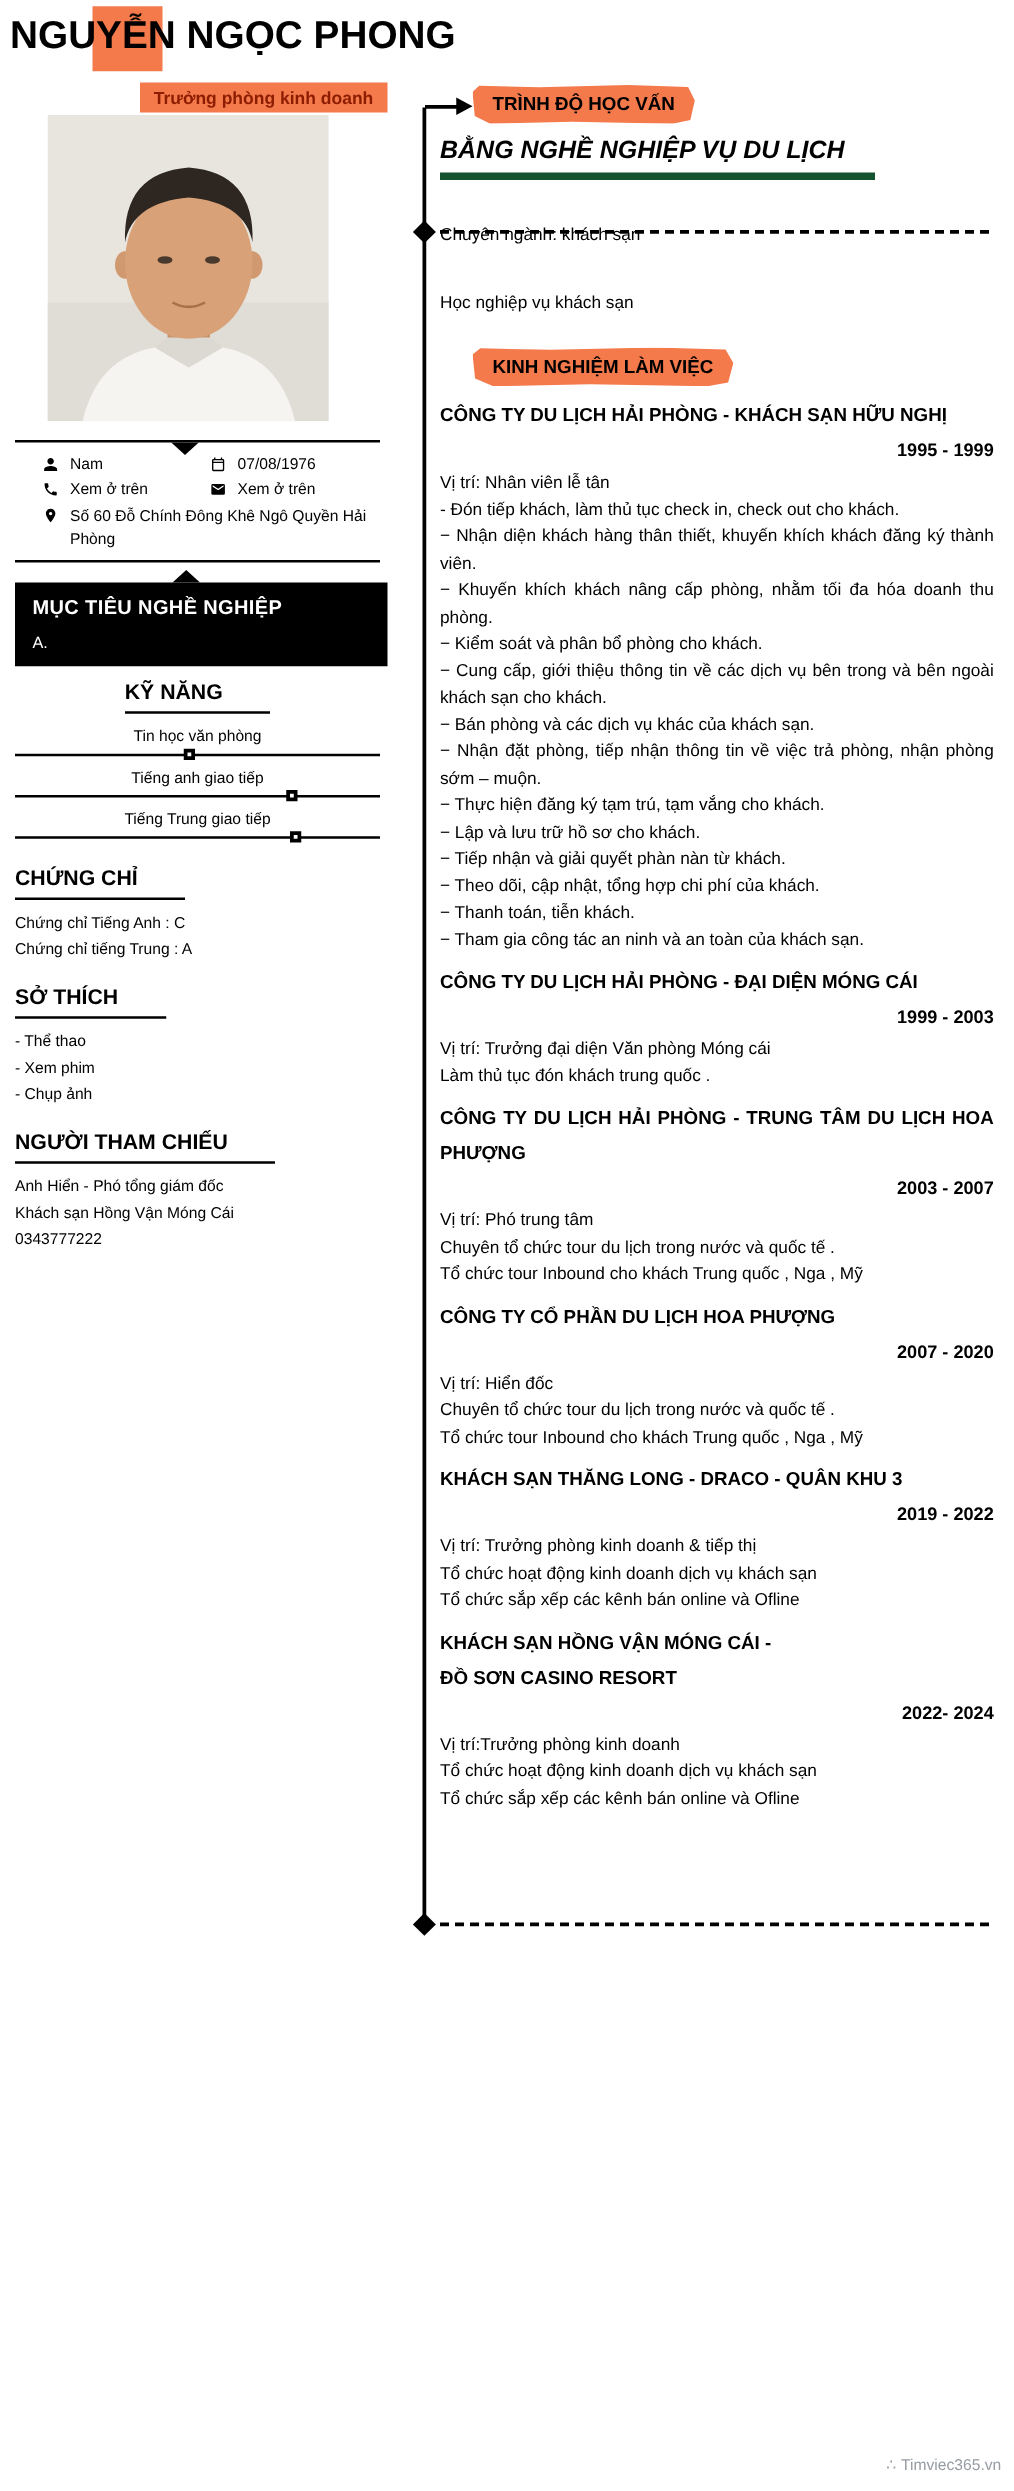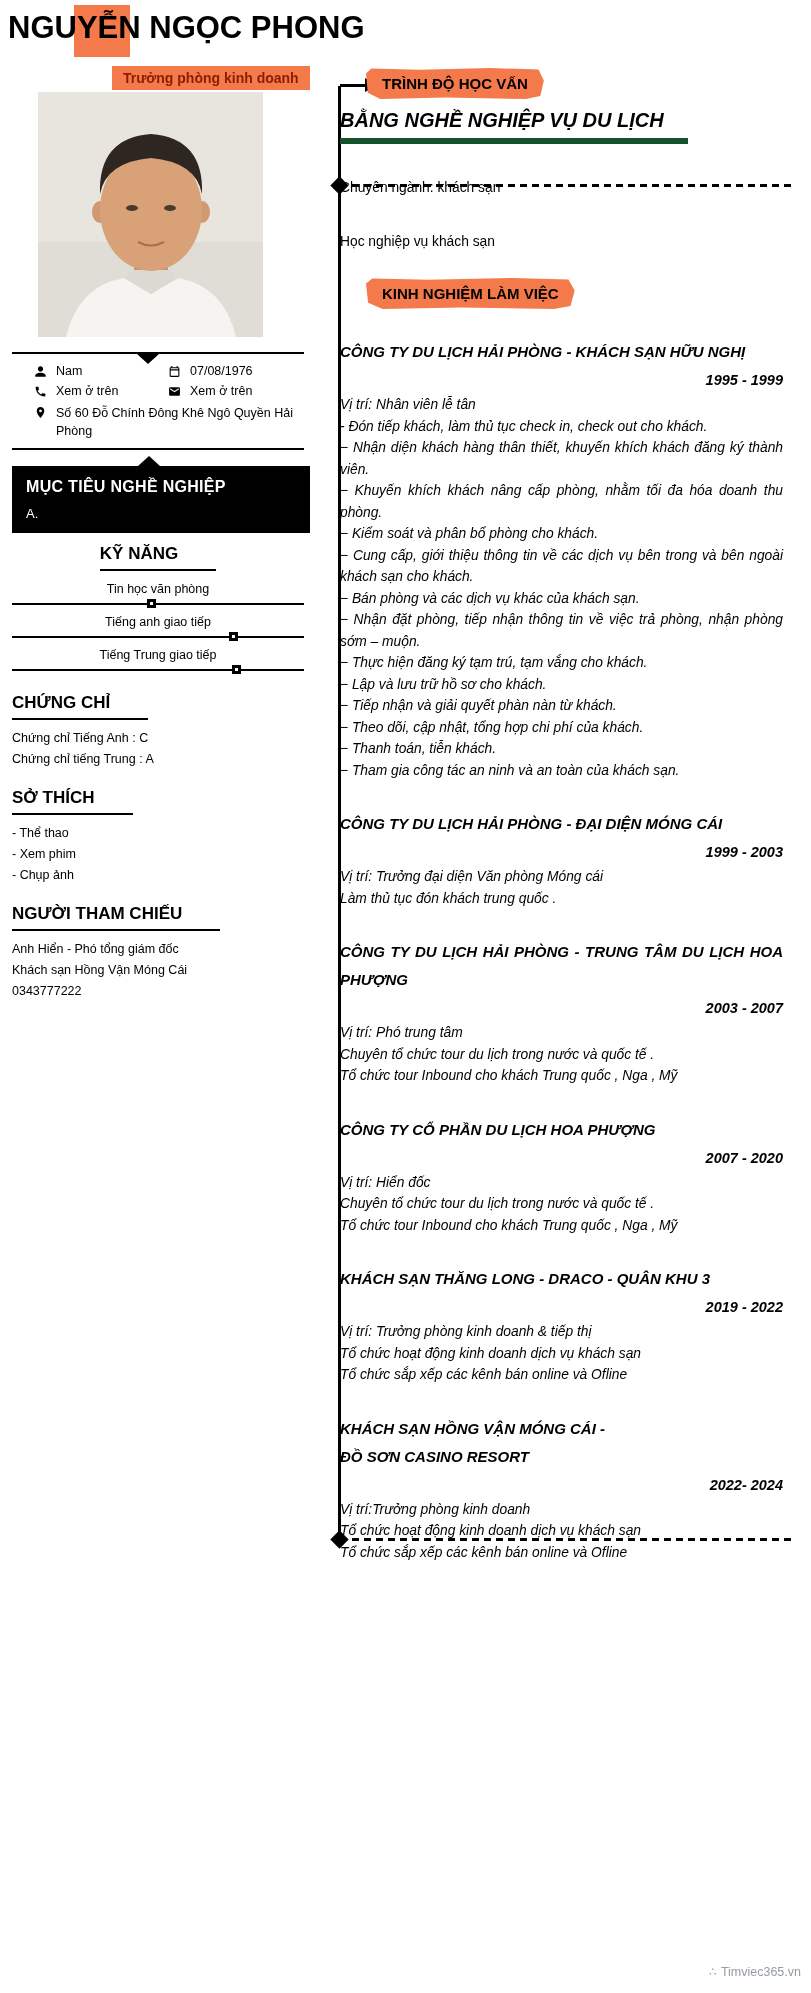--- a/index.html
+++ b/index.html
@@ -60,31 +60,31 @@
                 border-top:7.5px solid transparent; border-bottom:7.5px solid transparent; border-left:13px solid #000; }
   .diamond { position:absolute; left:333px; width:13px; height:13px; background:#000; transform:rotate(45deg); }
   .diamond.top { top:179px; }
   .diamond.bottom { top:1533px; }
   .dash { position:absolute; left:352px; width:443px; height:2.5px;
           background:repeating-linear-gradient(90deg,#000 0 7px,transparent 7px 12px); }
   .dash.top { top:184px; }
   .dash.bottom { top:1538px; }
 
   
-  .right-col { position:absolute; left:340px; top:64px; width:443px; }
+  .right-col { position:absolute; left:352px; top:64px; width:443px; }
   .badge-row { padding-left:26px; margin-top:4px; }
   .badge-row.second { margin-top:26px; }
   .badge { display:inline-block; background:var(--accent); font-size:15px; font-weight:700; padding:7px 16px;
            clip-path:polygon(0% 18%, 3% 2%, 30% 6%, 70% 0%, 97% 5%, 100% 40%, 98% 90%, 90% 100%, 45% 95%, 8% 100%, 1% 80%); }
   .edu { margin-top:10px; }
   .edu-degree { display:inline-block; font-size:20px; font-weight:700;
                 border-bottom:6px solid #14532d; padding:0 24px 6px 0;font-style:italic; }
   .edu-lines { margin-top:5px; }
   .edu-line { font-size:13.8px; line-height:20px;margin-top:34px; }
-  .job { margin-top:29px;font-style:italic; }
+  .job { margin-top:10px; }
   .job-company { font-size:15px; font-weight:700; line-height:28px; text-align:justify; white-space:pre-line; }
   .job-period { font-size:14.5px; font-weight:700; text-align:right; line-height:28px; }
   .job-line { font-size:13.8px; line-height:21.5px; text-align:justify; }
 
   
   .watermark { position:absolute; right:10px; top:1964px; color:#959ca3; font-size:12.5px; }
   .watermark .glyph { margin-right:4px; }
 </style>
 </head>
 <body>

